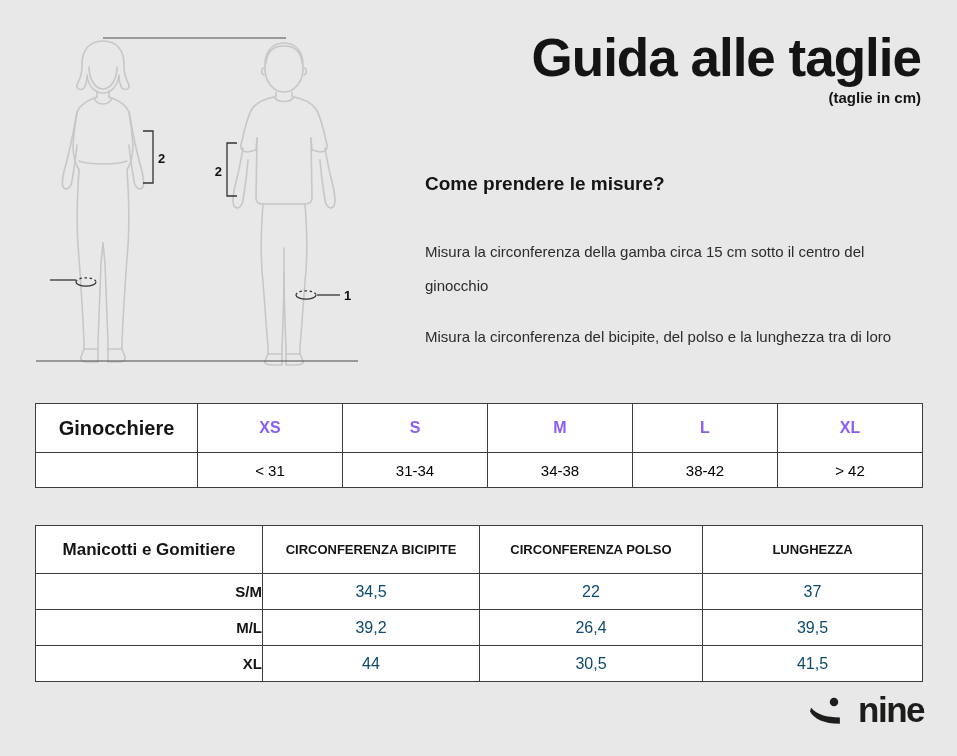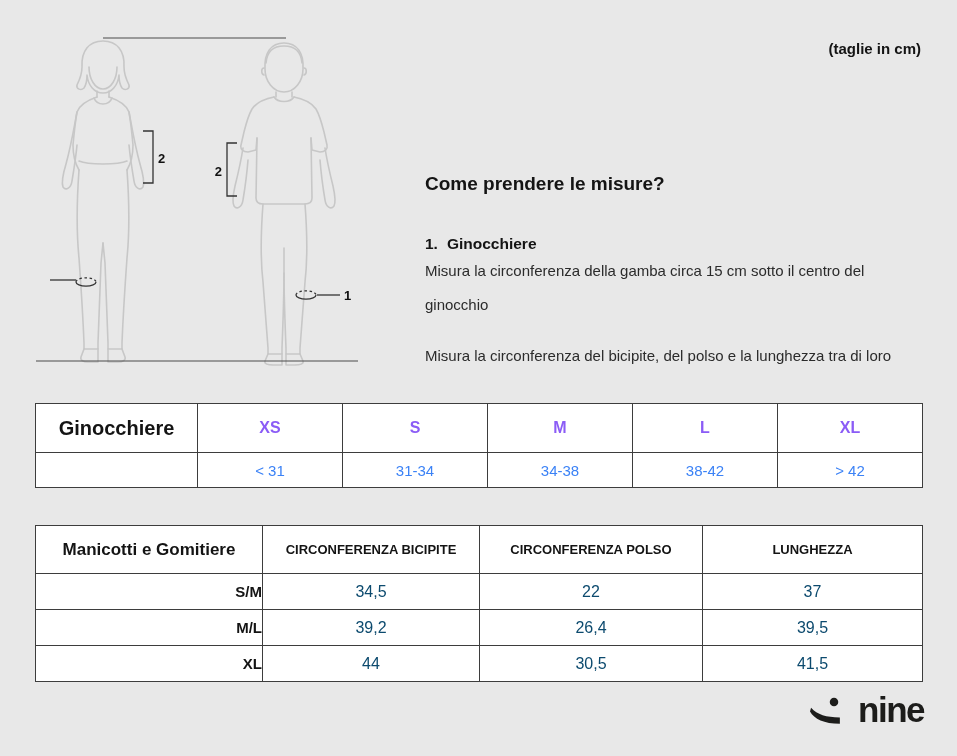--- a/index.html
+++ b/index.html
@@ -22,38 +22,38 @@
     height: 356px;
   }
   .figures path.body, .figures ellipse.body { fill: none; stroke: #c7c7c7; stroke-width: 1.6; stroke-linecap: round; stroke-linejoin: round; }
   .figures .marker { fill: none; stroke: #333; stroke-width: 1.3; }
   .figures .thinline { stroke: #4a4a4a; stroke-width: 1; }
   .figures text { font-family: "Liberation Sans", sans-serif; font-weight: bold; font-size: 13px; fill: #111; }
 
   
   .title-block { position: absolute; top: 28px; right: 36px; text-align: right; }
   .title-block h1 { font-size: 53px; font-weight: bold; letter-spacing: -1px; color: #141414; line-height: 1.15; }
-  .units-note { margin-top: 12px; font-size: 15px; font-weight: bold; color: #141414; }
+  .units-note { margin-top: 0; font-size: 15px; font-weight: bold; color: #141414; }
 
   
   .instructions { position: absolute; left: 425px; top: 173px; width: 497px; }
   .instructions h2 { font-size: 19px; font-weight: bold; margin: 0 0 40px 0; color: #141414; }
   .instr-title { font-size: 15.5px; font-weight: bold; color: #141414; }
   .instr-title .num { margin-right: 9px; }
   .instructions p { font-size: 15px; line-height: 34px; color: #2b2b2b; width: 472px; margin: 1px 0 17px 0; }
 
   
   table { border-collapse: collapse; table-layout: fixed; position: absolute; background: #ffffff; }
   th, td { border: 1.5px solid #3d3d3d; text-align: center; vertical-align: middle; padding: 0; }
   .t1 { left: 35px; top: 403px; width: 887px; }
   .t1 .head-row { height: 49px; }
   .t1 .data-row { height: 35px; }
   .t1 .table-title { font-size: 20px; font-weight: bold; color: #141414; }
   .t1 th.size { font-size: 16px; font-weight: bold; color: #8b5cf6; }
-  .t1 td { font-size: 15px; color: #3b82f6; font-weight: normal; }
+  .t1 td { font-size: 15px; color: #000000; font-weight: normal; }
 
   .t2 { left: 35px; top: 525px; width: 887px; }
   .t2 .head-row { height: 48px; }
   .t2 .data-row { height: 36px; }
   .t2 .table-title { font-size: 17px; font-weight: bold; color: #141414; }
   .t2 th.colhead { font-size: 13px; font-weight: bold; color: #141414; letter-spacing: 0; }
   .t2 td.rowlabel { font-size: 15px; font-weight: bold; color: #141414; text-align: right; }
   .t2 td.val { font-size: 16px; color: #0c4a6e; }
 
   
@@ -118,30 +118,28 @@
     <g>
       <path class="marker" d="M268,277 A10,4.2 0 0 0 288,277"></path>
       <path class="marker" d="M268,277 A10,4.2 0 0 1 288,277" stroke-dasharray="2.5,2.5" stroke-width="1"></path>
       <path class="marker" d="M289,277 L312,277"></path>
       <text x="316" y="282">1</text>
     </g>
     <path class="thinline" d="M8,343 L330,343" fill="none"></path>
   </svg>
 
   <header class="title-block">
+    <h1>Guida alle taglie</h1>
     <div class="units-note">(taglie in cm)</div>
   </header>
 
   <section class="instructions">
     <h2>Come prendere le misure?</h2>
 
     <div class="instr-item">
-      <div class="instr-title">
-        <span class="num">1.</span><span>Ginocchiere</span>
-      </div>
       <p>Misura la circonferenza della gamba circa 15 cm sotto il centro del ginocchio</p>
     </div>
 
     <div class="instr-item">
       <p>Misura la circonferenza del bicipite, del polso e la lunghezza tra di loro</p>
     </div>
   </section>
 
   <table class="t1">
     <colgroup>

